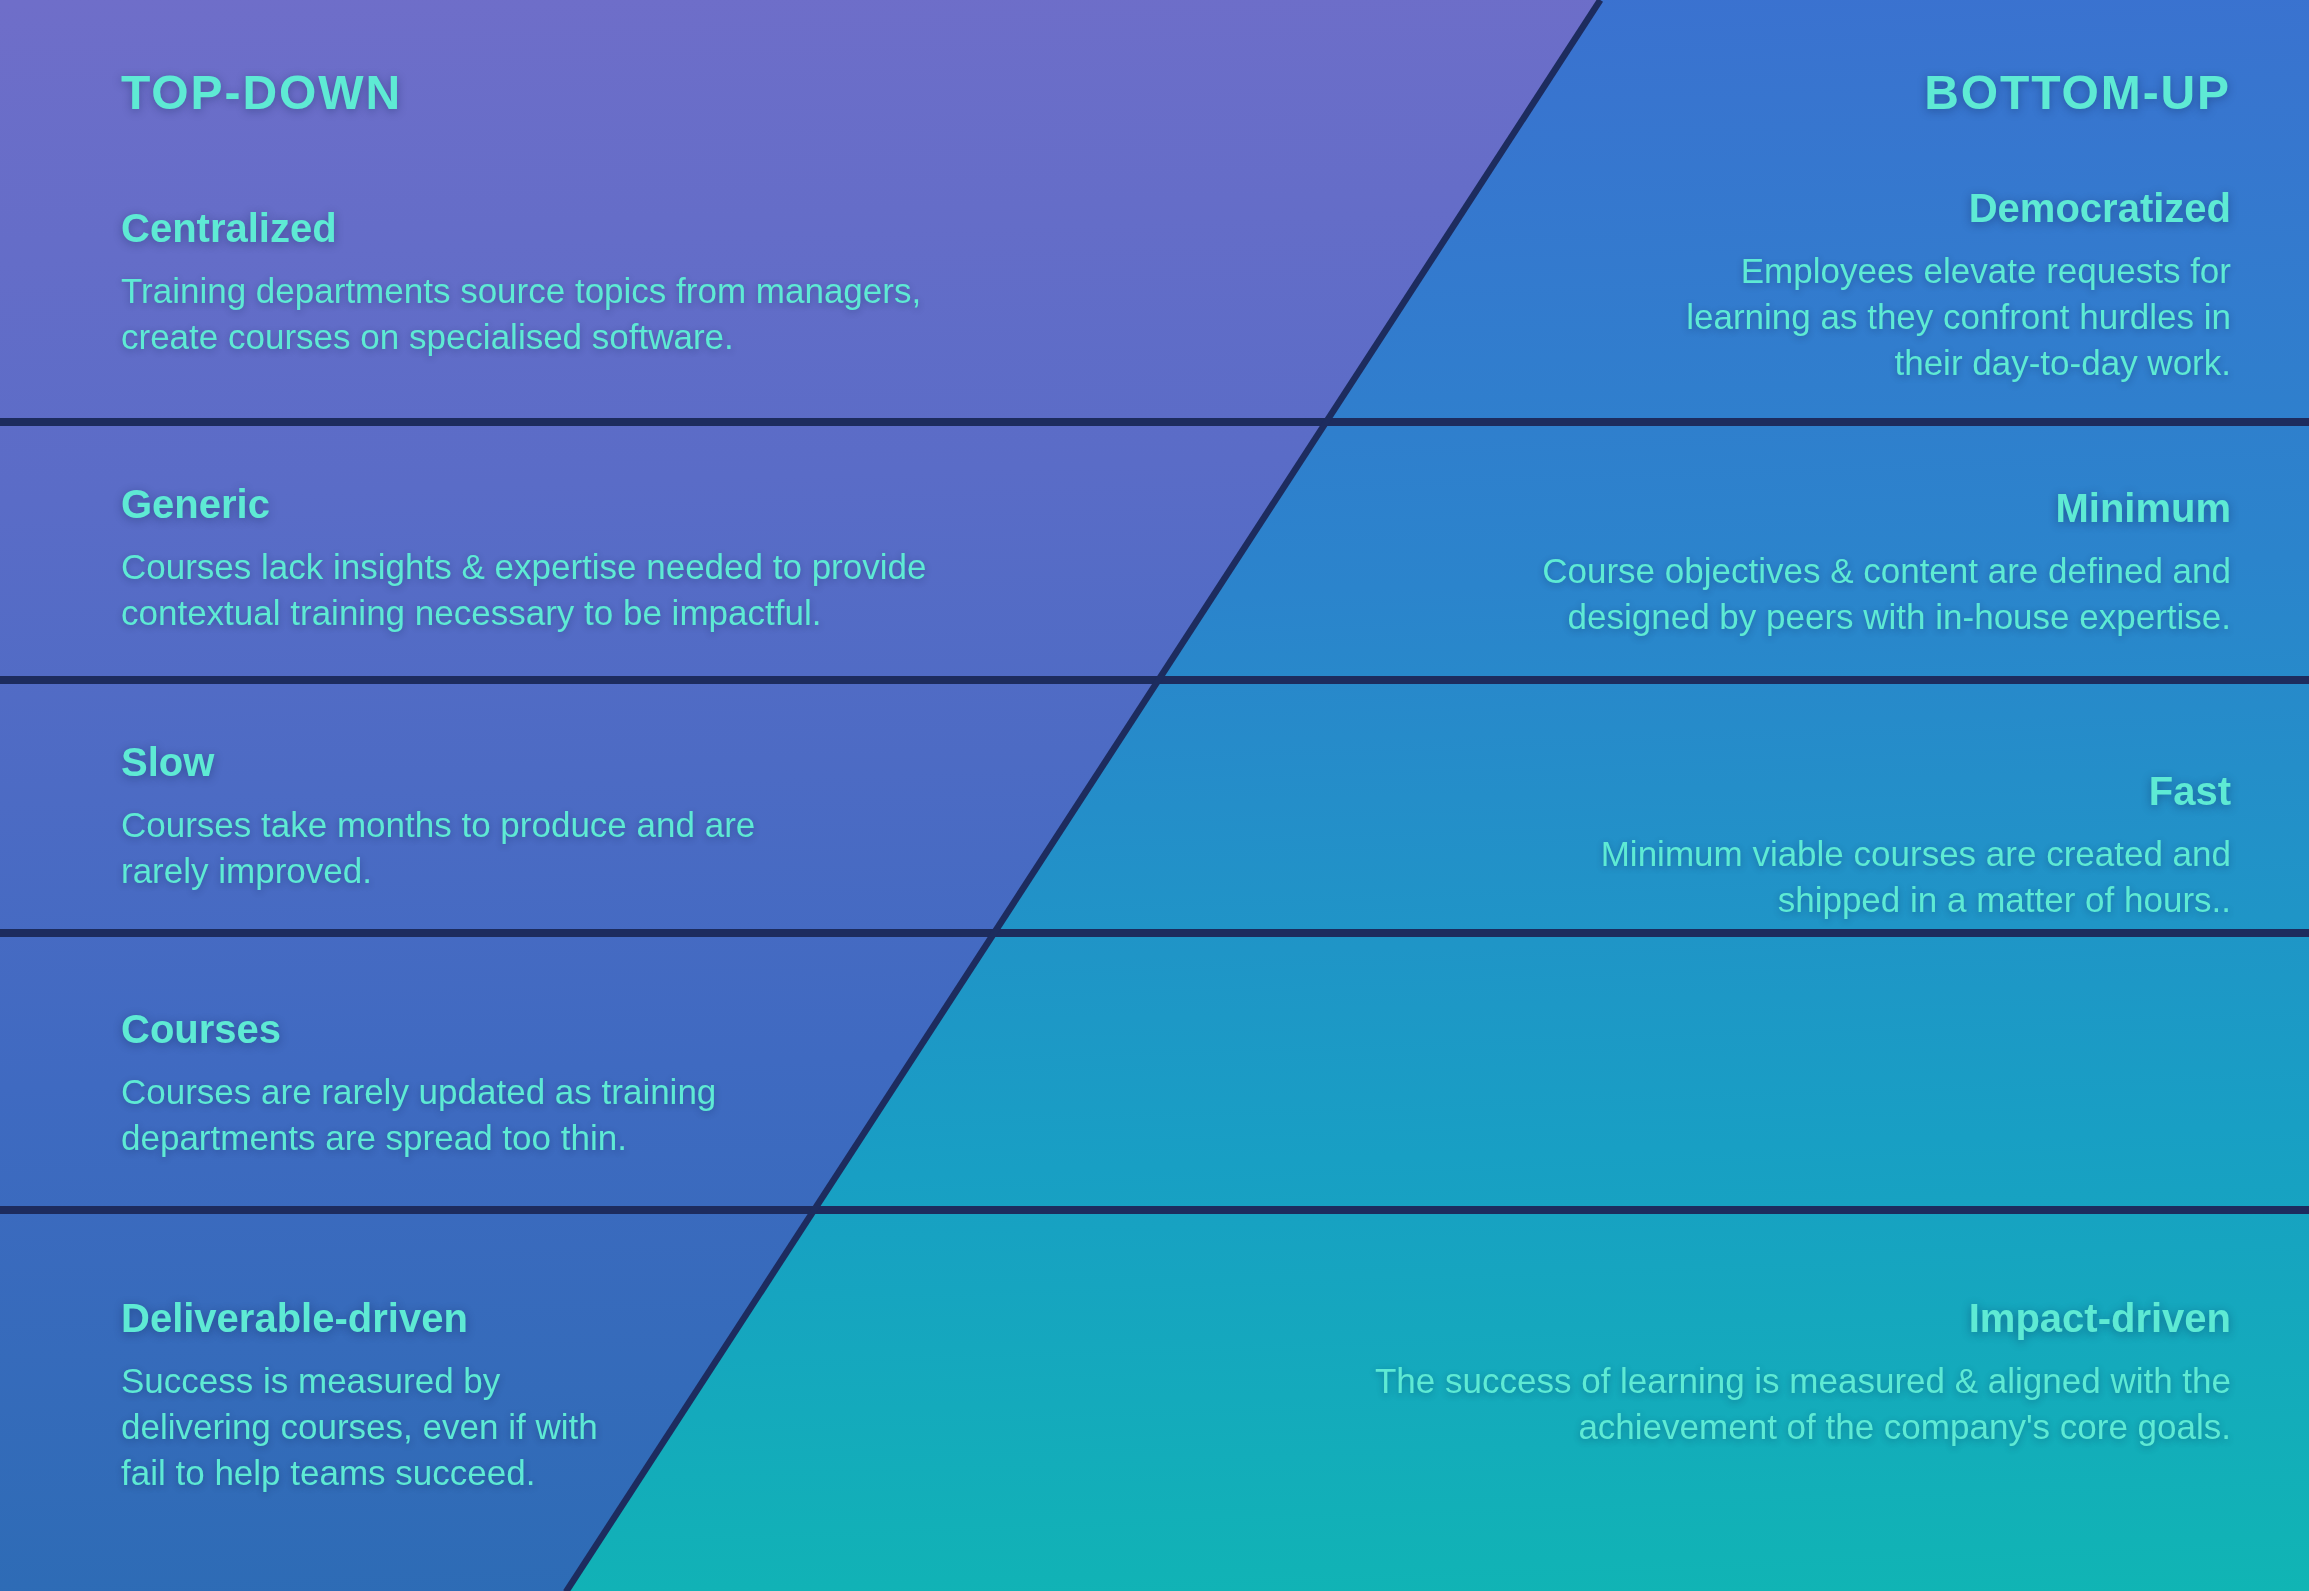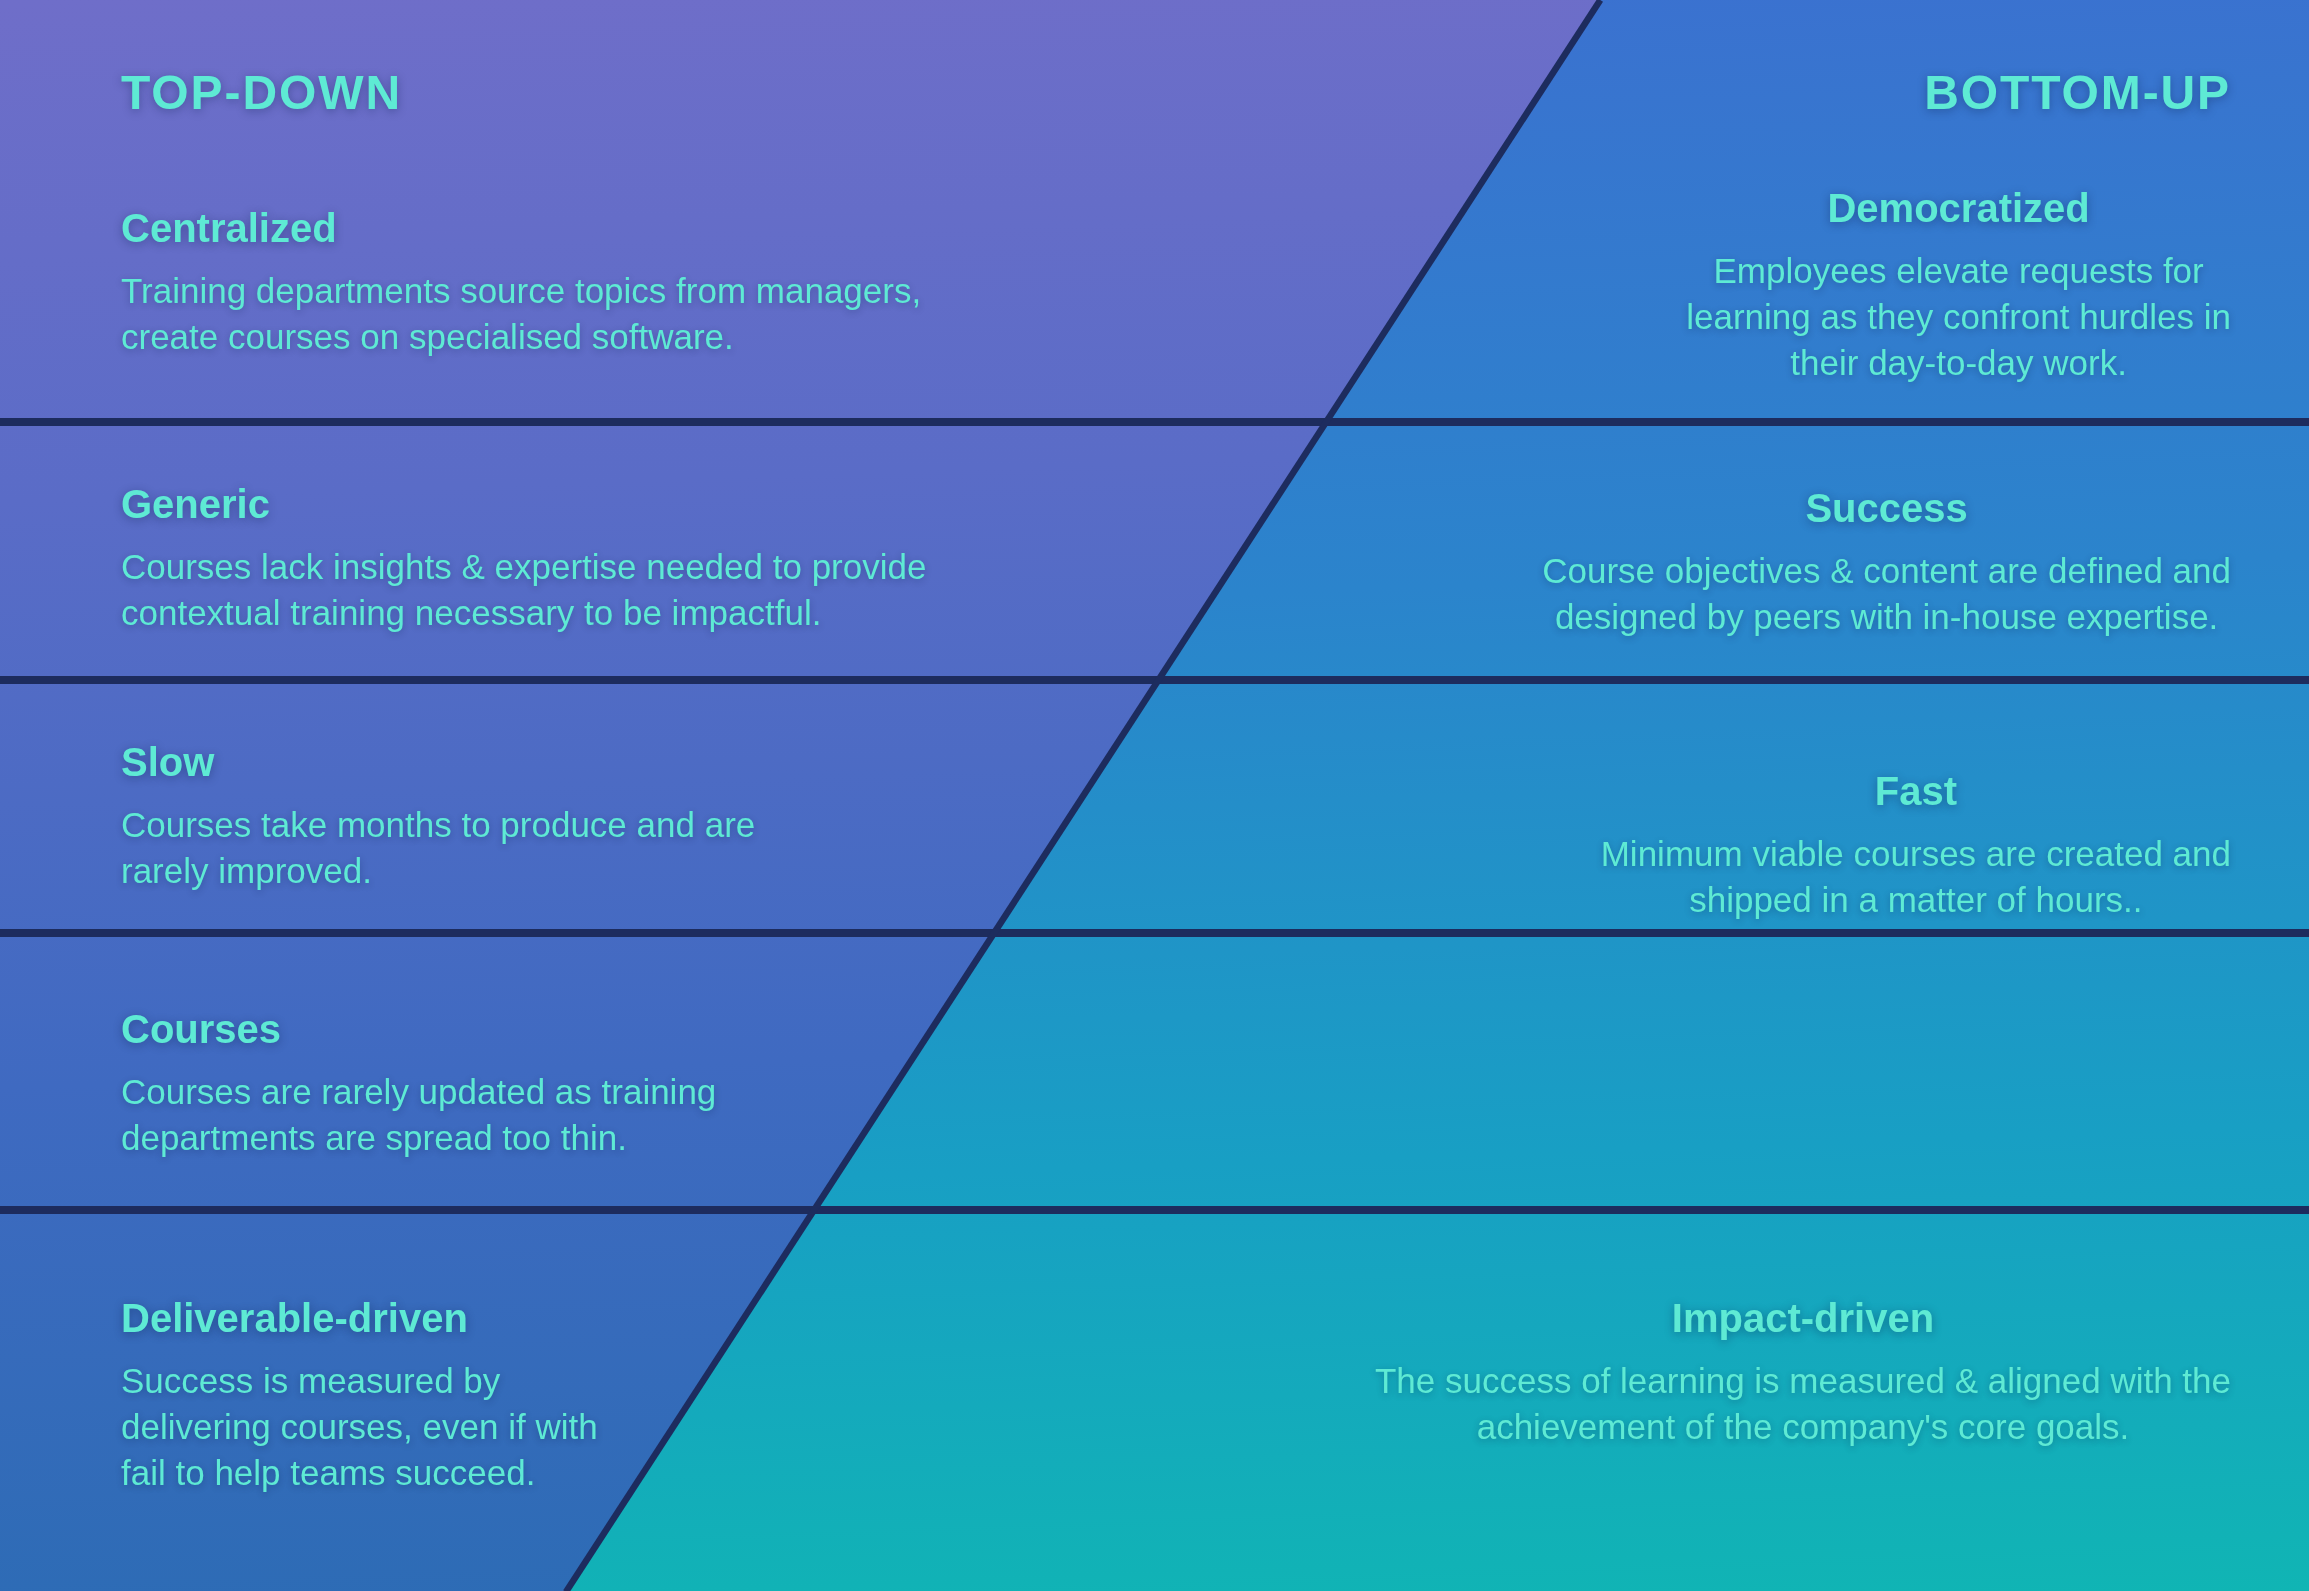--- a/index.html
+++ b/index.html
@@ -38,21 +38,21 @@
   }
   .col-header {
     position: absolute;
     top: 65px;
     font-size: 48px;
     font-weight: 600;
     letter-spacing: 1.9px;
     text-shadow: 0 1.9px 9.3px rgba(10, 25, 70, 0.35);
   }
   .left-pos   { left: 121px; text-align: left; }
-  .right-pos  { right: 115px; text-align: center; }
+  .right-pos  { right: 115px; text-align: right; }
   .block { position: absolute; }
   .item-title {
     font-size: 40px;
     font-weight: 600;
     line-height: 58px;
     margin: 0 0 11px 0;
     text-shadow: 0 1.9px 9.3px rgba(10, 25, 70, 0.38);
   }
   .item-body {
     font-size: 35px;
@@ -93,21 +93,21 @@
 learning as they confront hurdles in
 their day-to-day work.</div>
   </div>
 
   <div class="block left-pos" style="top:475px">
     <div class="item-title">Generic</div>
     <div class="item-body">Courses lack insights &amp; expertise needed to provide
 contextual training necessary to be impactful.</div>
   </div>
   <div class="block right-pos" style="top:479px">
-    <div class="item-title">Success</div>
+    <div class="item-title">Minimum</div>
     <div class="item-body">Course objectives &amp; content are defined and
 designed by peers with in-house expertise.</div>
   </div>
 
   <div class="block left-pos" style="top:733px">
     <div class="item-title">Slow</div>
     <div class="item-body">Courses take months to produce and are
 rarely improved.</div>
   </div>
   <div class="block right-pos" style="top:762px">

